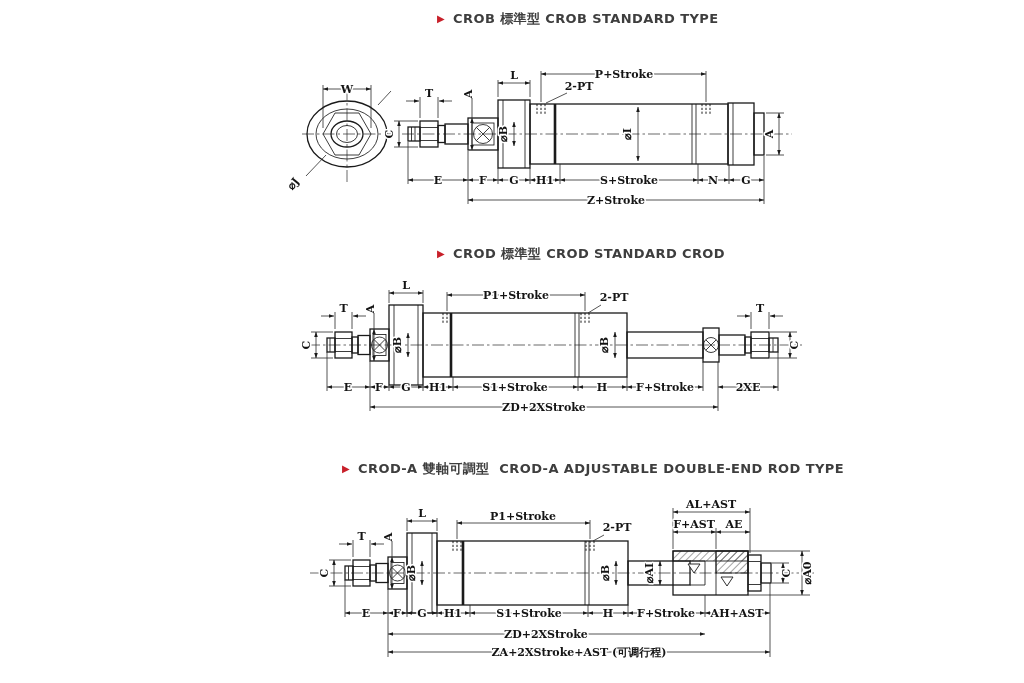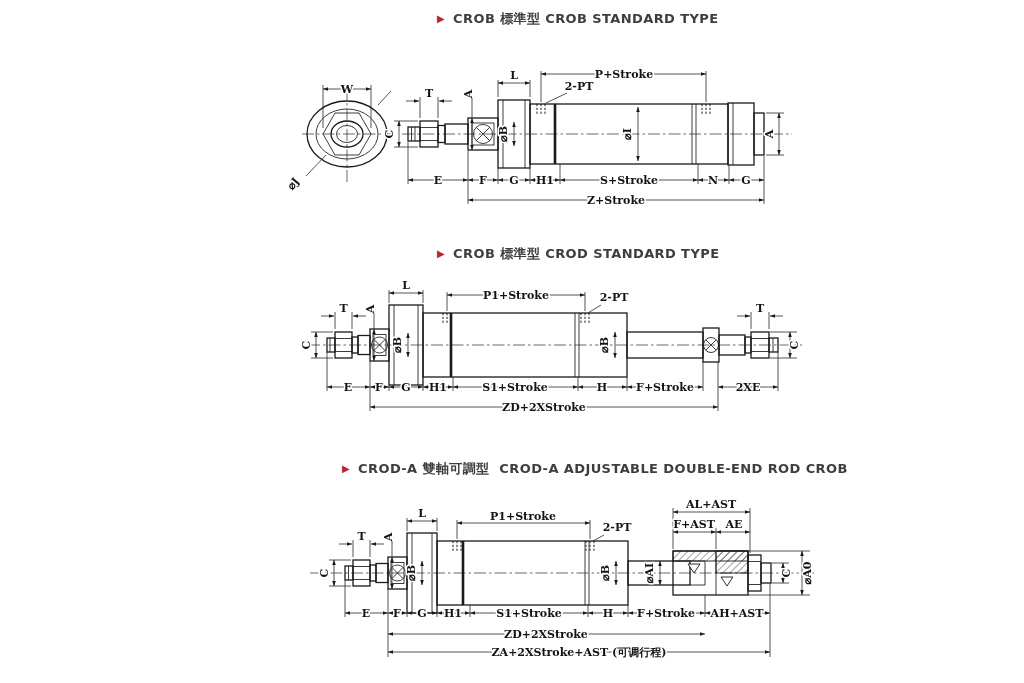--- a/index.html
+++ b/index.html
@@ -22,25 +22,25 @@
 </style>
 </head>
 <body>
 
 <div class="sec-title" style="left:437px;top:10px">
   <span class="tri">▶</span>
   <span>CROB 標準型 CROB STANDARD TYPE</span>
 </div>
 <div class="sec-title" style="left:437px;top:245px">
   <span class="tri">▶</span>
-  <span>CROB 標準型 CROD STANDARD TYPE</span>
+  <span>CROD 標準型 CROD STANDARD CROD</span>
 </div>
 <div class="sec-title" style="left:342px;top:460px">
   <span class="tri">▶</span>
-  <span>CROD-A 雙軸可調型  CROD-A ADJUSTABLE DOUBLE-END ROD CROB</span>
+  <span>CROD-A 雙軸可調型  CROD-A ADJUSTABLE DOUBLE-END ROD TYPE</span>
 </div>
 
 <svg class="draw" style="left:280px;top:50px" width="520" height="170" viewBox="0 0 520 170">
   <defs>
     <marker id="arr" viewBox="0 0 10 10" refX="9.5" refY="5" markerWidth="7" markerHeight="7" orient="auto-start-reverse">
       <path d="M0,1.6 L10,5 L0,8.4 Z" fill="#1a1a1a"></path>
     </marker>
     <pattern id="hatch" width="5" height="5" patternUnits="userSpaceOnUse" patternTransform="rotate(45)">
       <line x1="0" y1="0" x2="0" y2="5" stroke="#1a1a1a" stroke-width="0.8"></line>
     </pattern>

